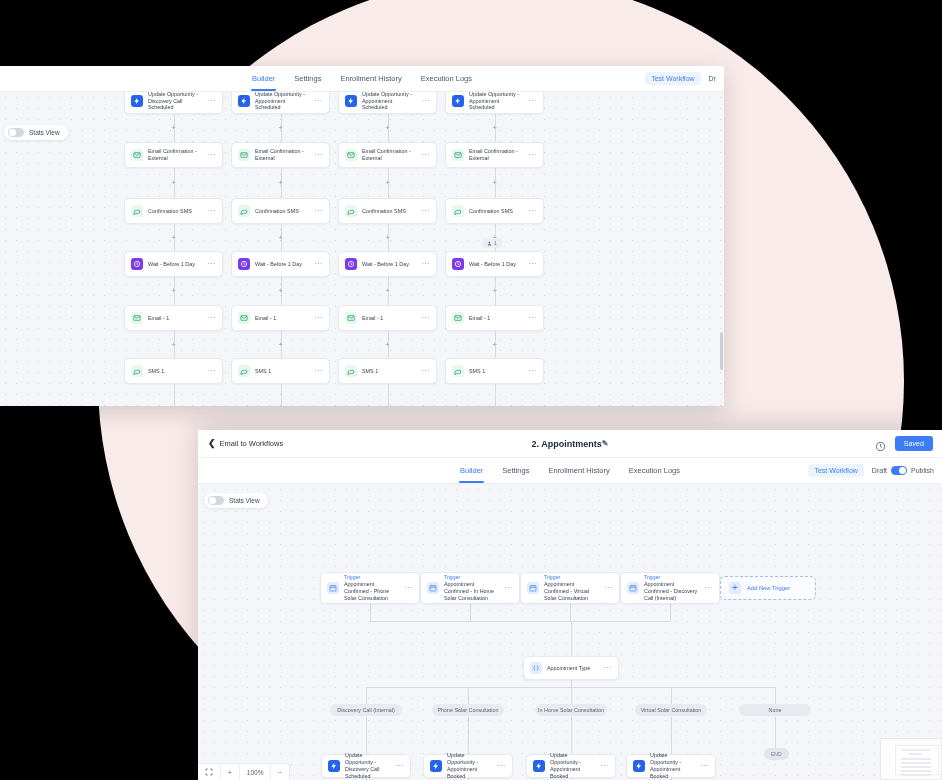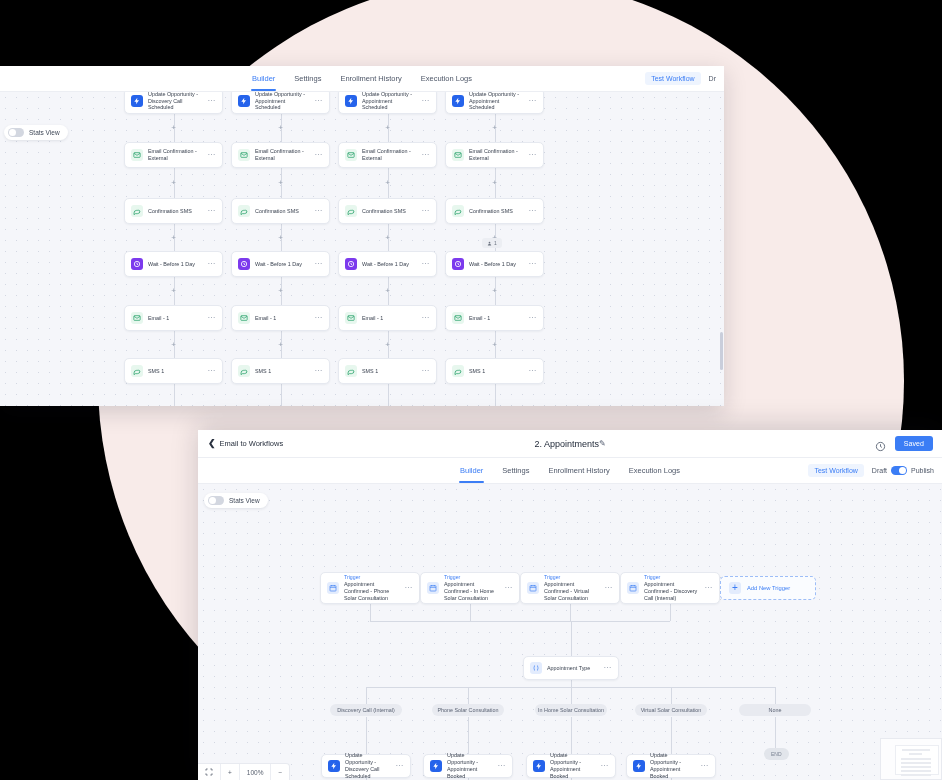--- a/index.html
+++ b/index.html
@@ -29,21 +29,21 @@
     display: flex; align-items: center;
   }
   .back-link {
     display: flex; align-items: center; gap: 4px;
     font-size: 7.5px; color: #29313f; padding-left: 10px; cursor: pointer;
   }
   .chev { font-size: 9px; color: #29313f; line-height: 1; font-weight: 700; }
   .wf-title {
     position: absolute; left: 0; right: 0; text-align: center;
     font-size: 9px; color: #222b3a; display: flex; align-items: center;
-    justify-content: center; pointer-events: none;
+    justify-content: center; pointer-events: none; font-weight: bold;
   }
   .pencil { font-size: 8px; color: #5a6376; transform: rotate(0deg); pointer-events: auto; cursor: pointer; }
   .topbar-right {
     margin-left: auto; display: flex; align-items: center; gap: 9px; padding-right: 9px;
   }
   .hist-icon { width: 11px; height: 11px; color: #5c6676; cursor: pointer; }
   .saved-btn {
     background: #3b7df5; color: #fff; font-size: 7px; border-radius: 3px;
     padding: 4px 9px; cursor: pointer; border: none; letter-spacing: .1px;
   }

